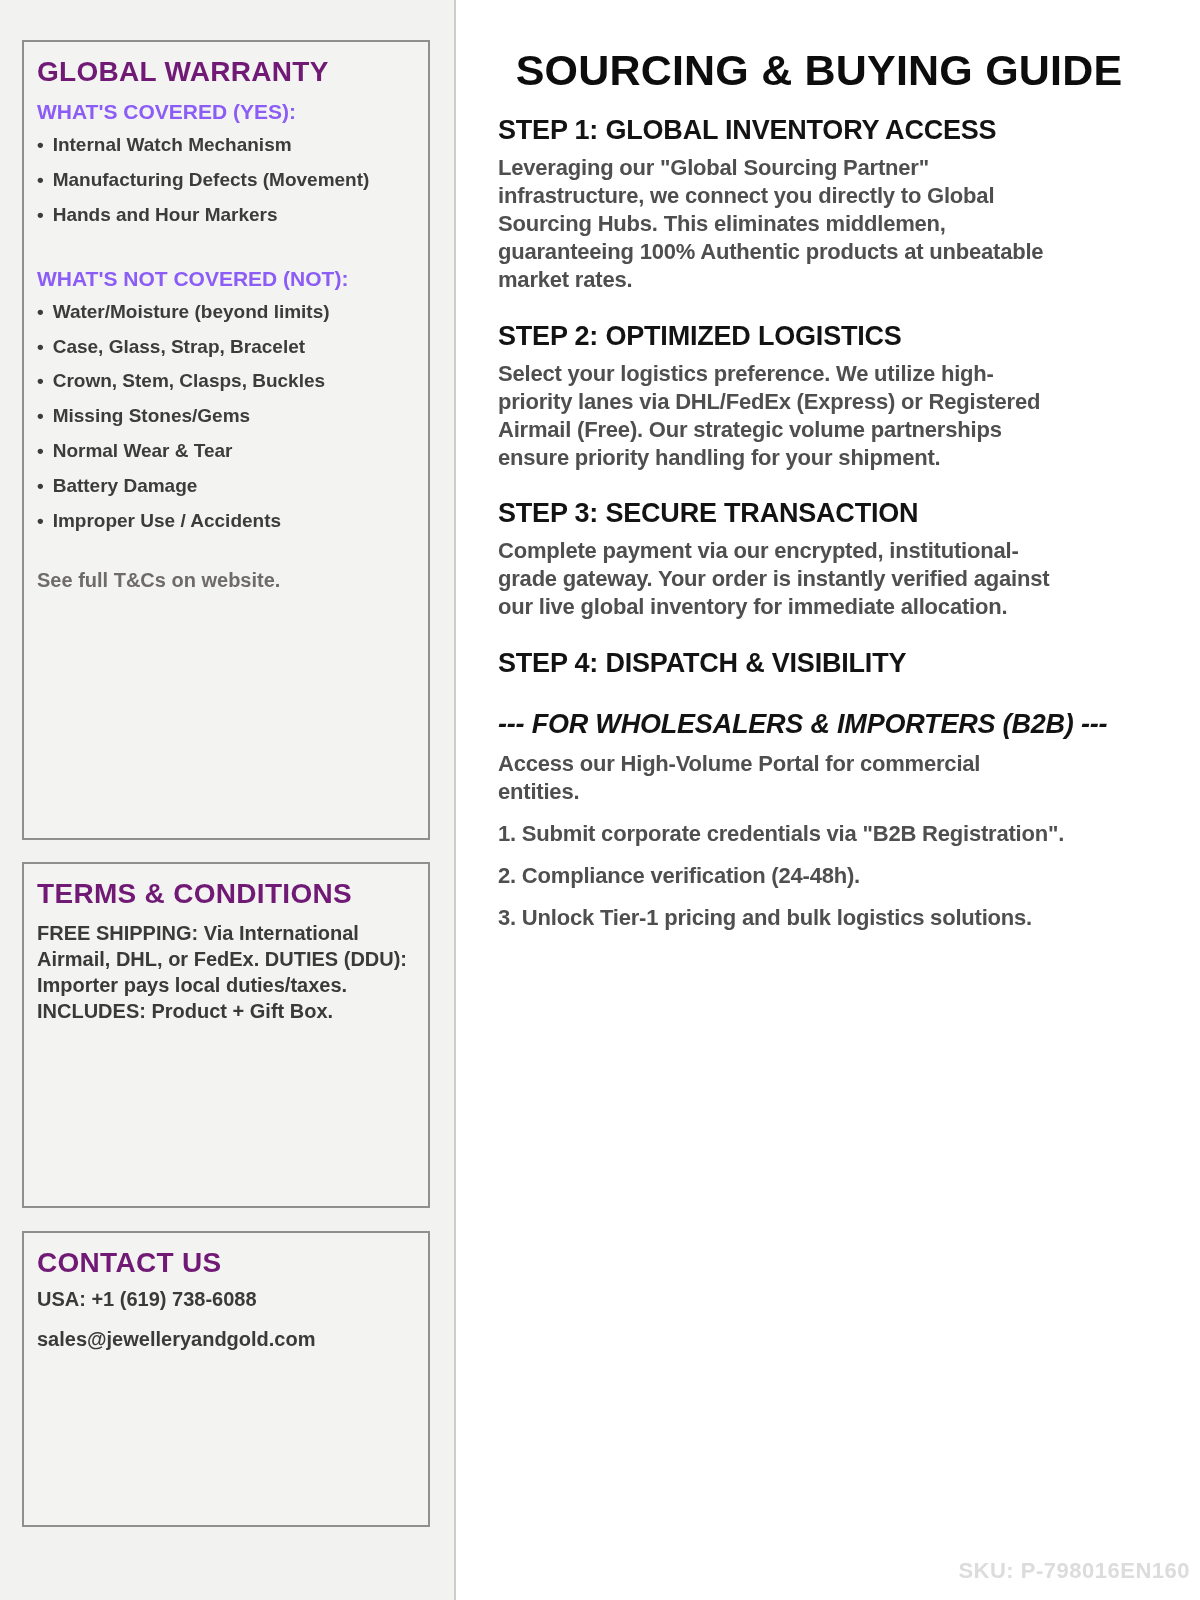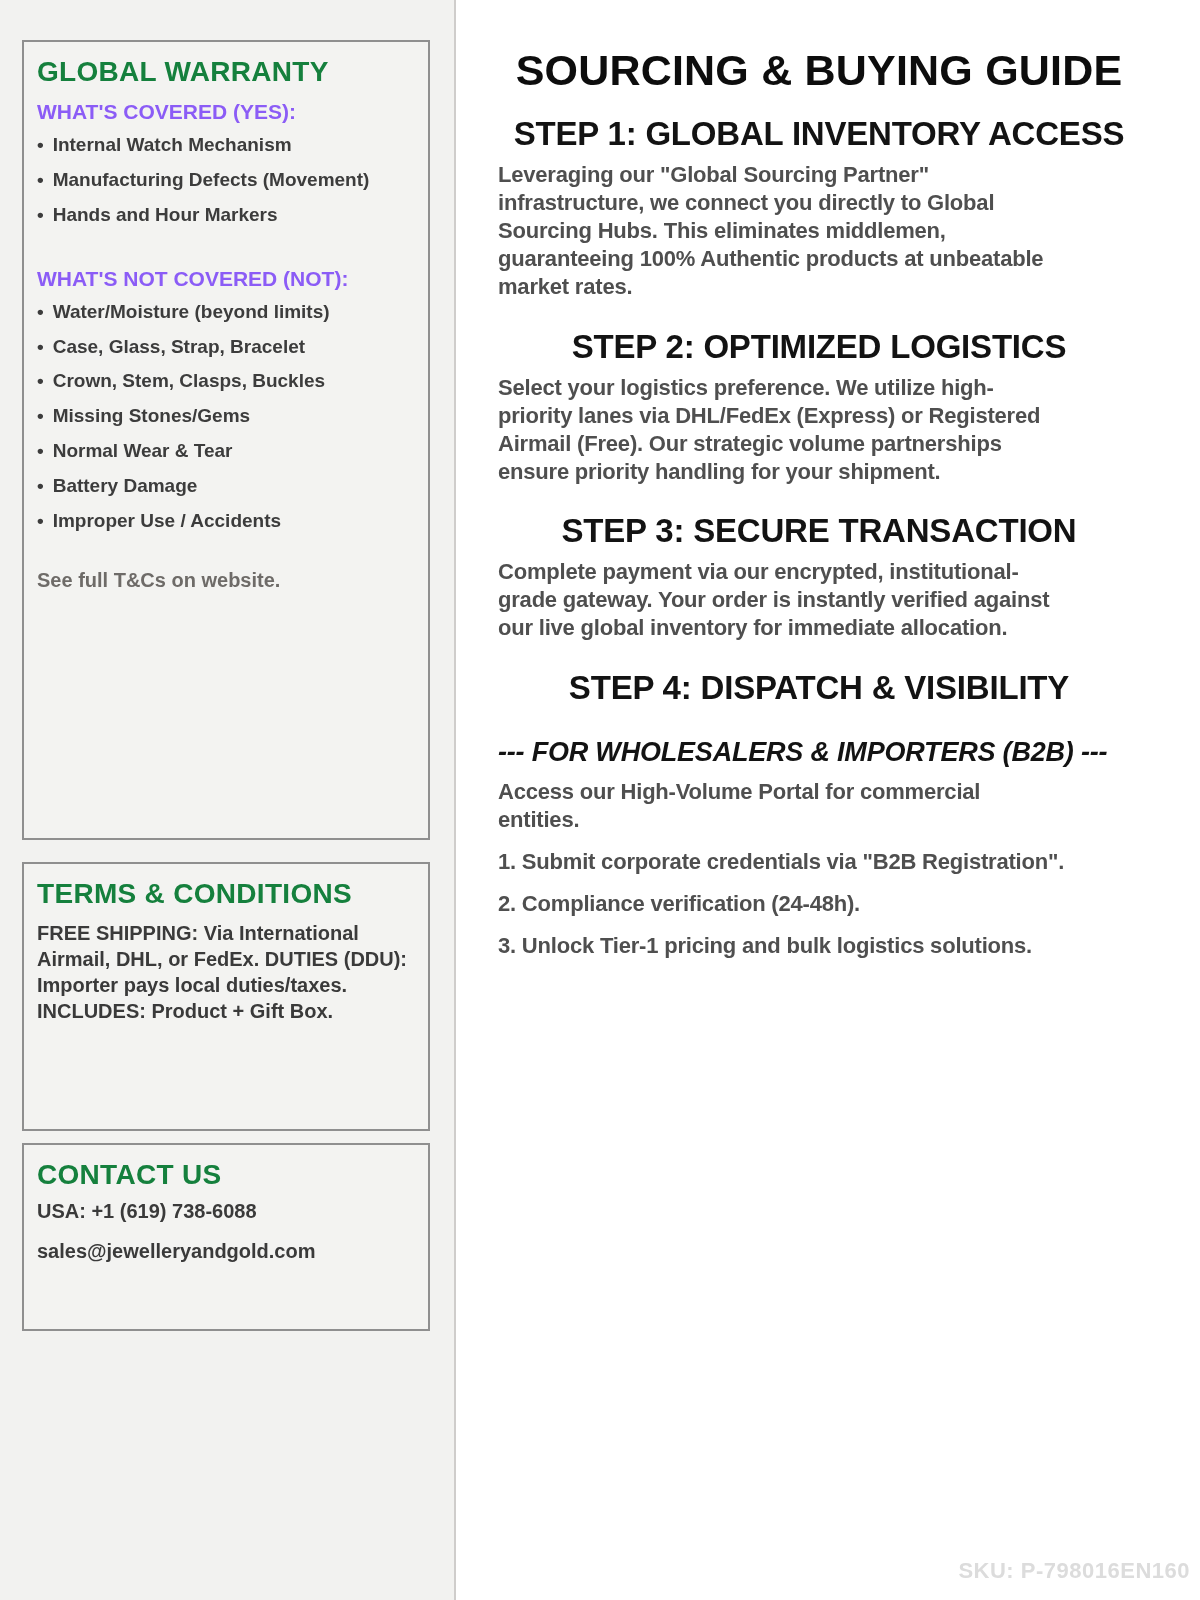--- a/index.html
+++ b/index.html
@@ -20,26 +20,26 @@
     background: #f2f2f0;
     border-right: 2px solid #cfcdcb;
   }
   .panel {
     margin: 0 24px 0 22px;
     border: 2px solid #8f8f8f;
     background: #f3f3f1;
     padding: 14px 16px 0 13px;
   }
   .panel-warranty { margin-top: 40px; height: 800px; }
-  .panel-terms    { margin-top: 22px; height: 269px; }
-  .panel-contact  { margin-top: 12px; height: 188px; }
+  .panel-terms    { margin-top: 22px; height: 346px; }
+  .panel-contact  { margin-top: 23px; height: 296px; }
   .panel h2 {
     font-size: 28px;
     font-weight: bold;
-    color: #15803d;
+    color: #701a75;
     letter-spacing: 0.3px;
     margin: 0 0 10px 0;
   }
   .panel h3 {
     font-size: 21px;
     font-weight: bold;
     color: #8b5cf6;
     margin: 12px 0 4px 0;
   }
   .panel h3.second { margin-top: 34px; }
@@ -86,26 +86,25 @@
   .main-title {
     font-size: 43px;
     font-weight: bold;
     color: #0d0d0d;
     text-align: center;
     letter-spacing: 0.2px;
     margin: 0 0 20px 0;
     white-space: nowrap;
   }
   .step-heading {
-    font-size: 33px;
+    font-size: 27px;
     font-weight: bold;
     color: #131313;
     letter-spacing: -0.2px;
     margin: 27px 0 8px 0;
-    text-align: center;
   }
   .section:first-of-type .step-heading { margin-top: 16px; }
   .step-body, .b2b-intro, .b2b-step, .b2b-note {
     font-size: 22px;
     font-weight: bold;
     color: #4f4f4f;
     line-height: 1.27;
     letter-spacing: -0.2px;
     max-width: 568px;
   }

